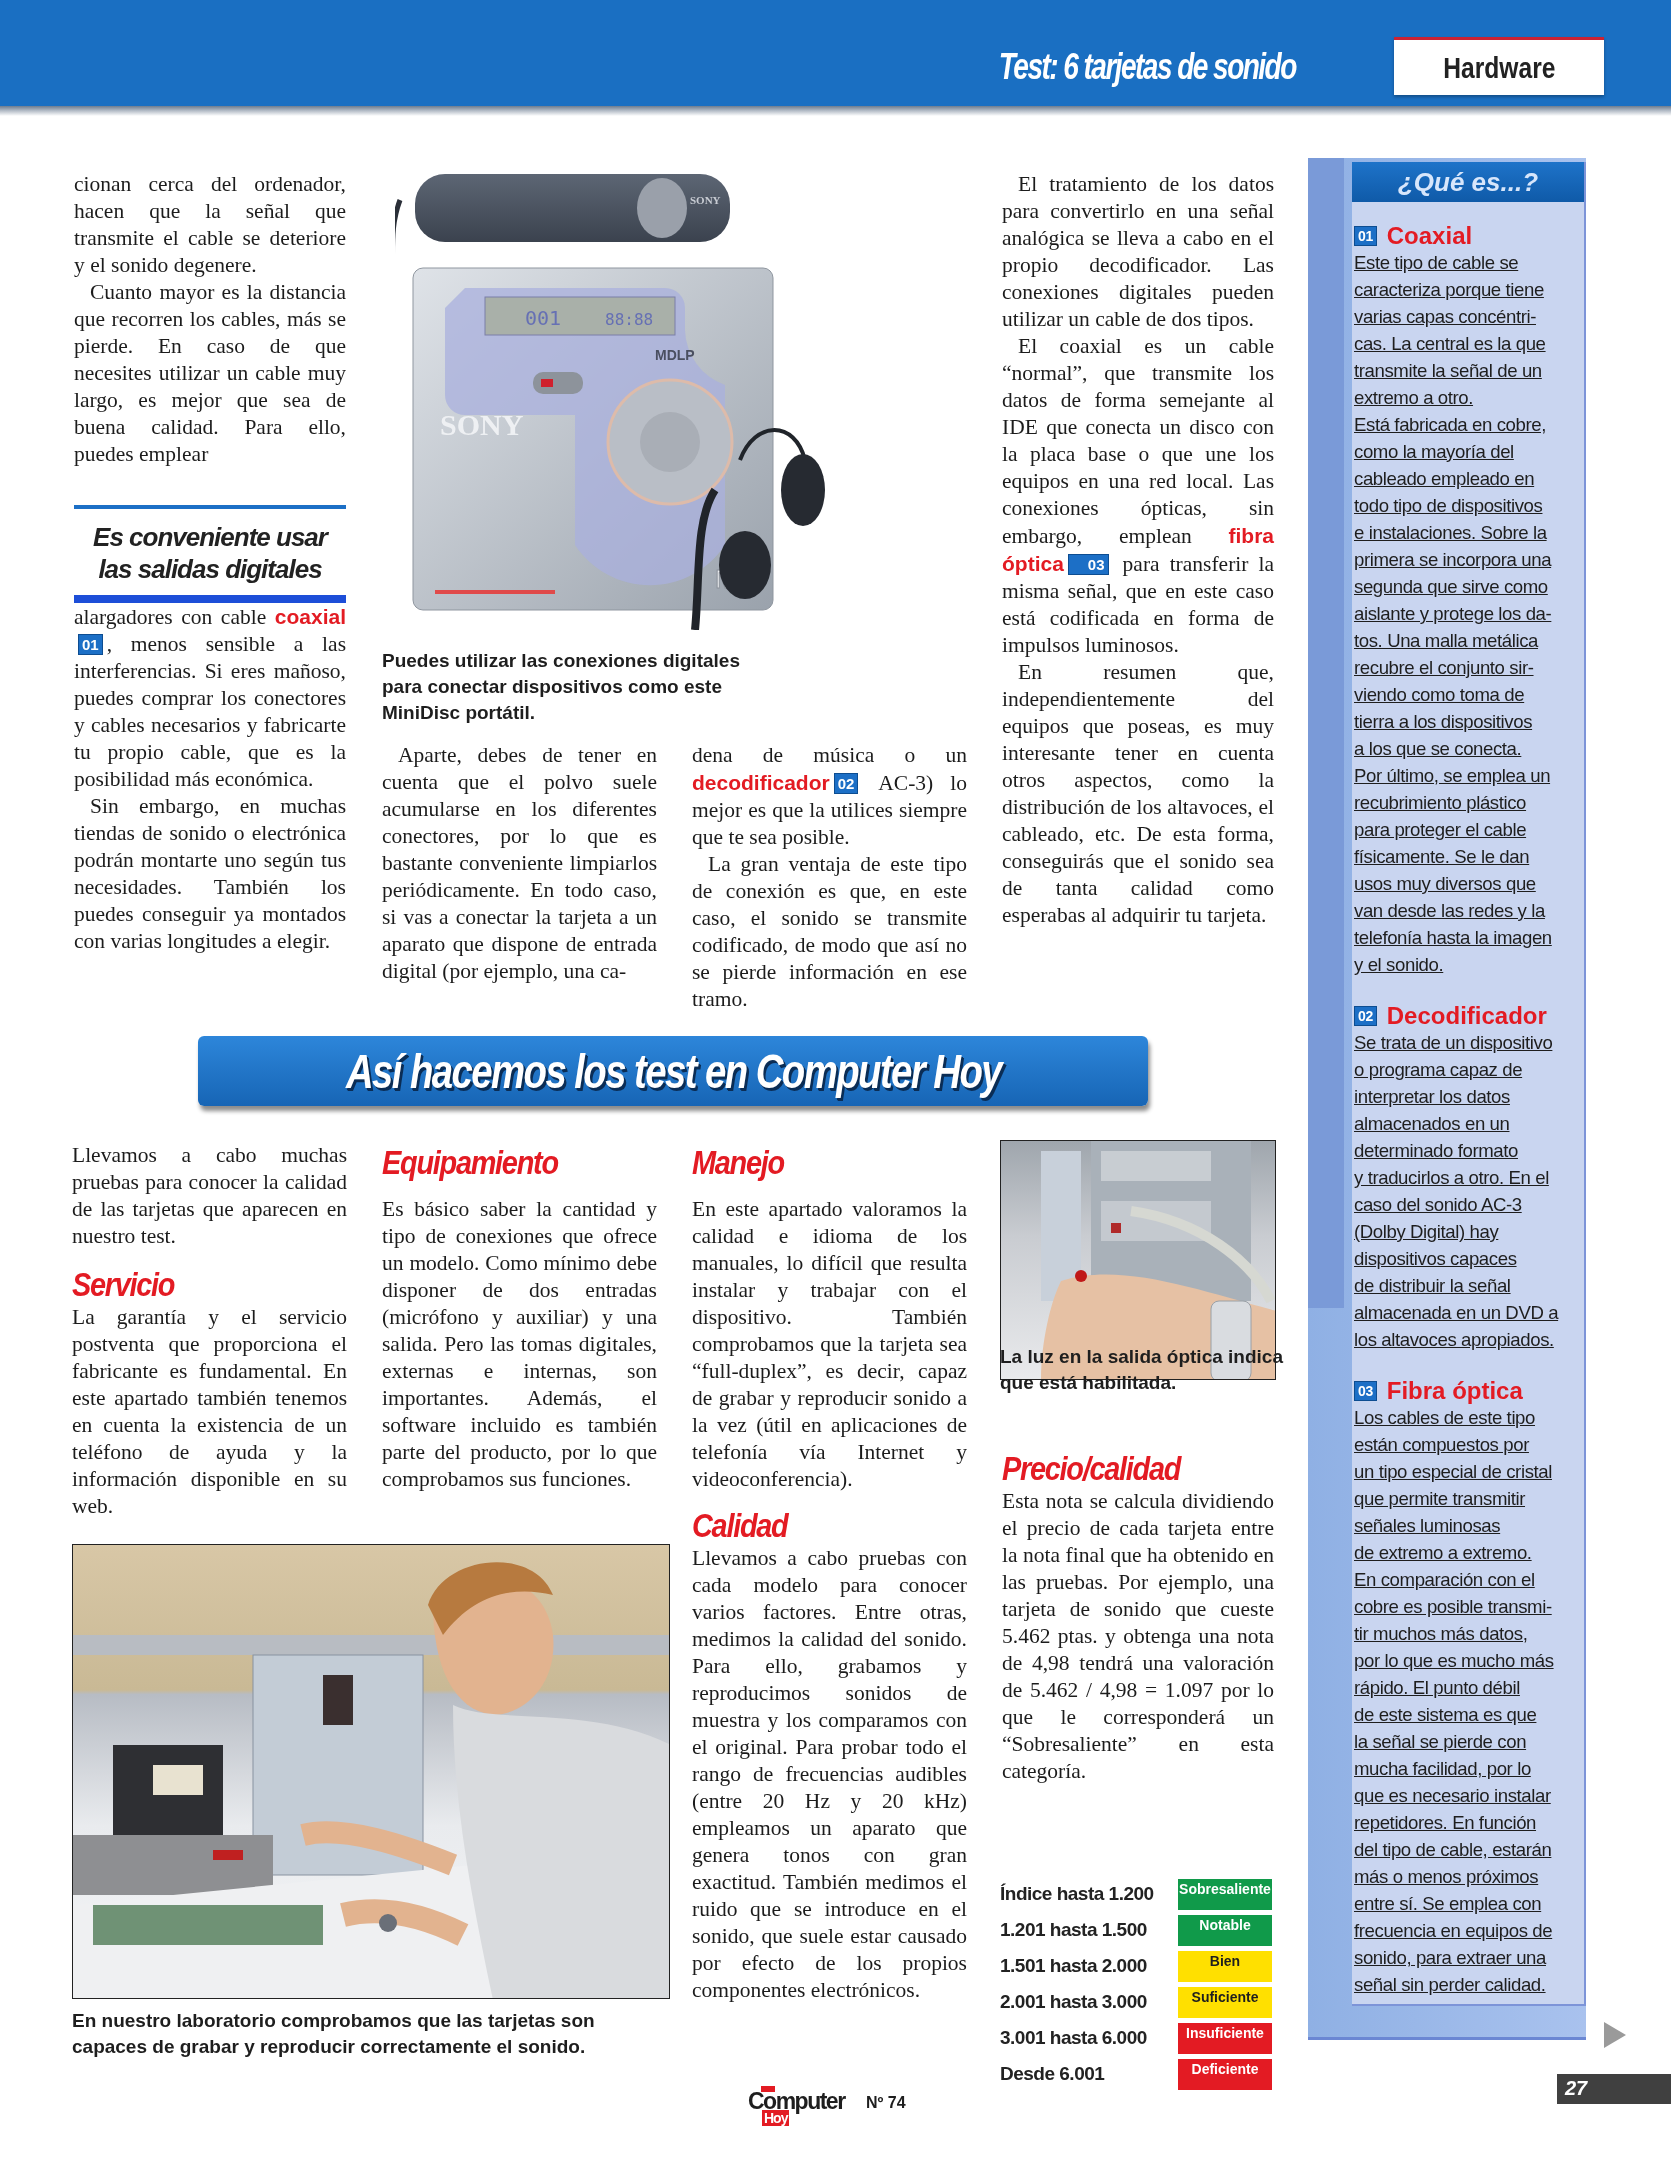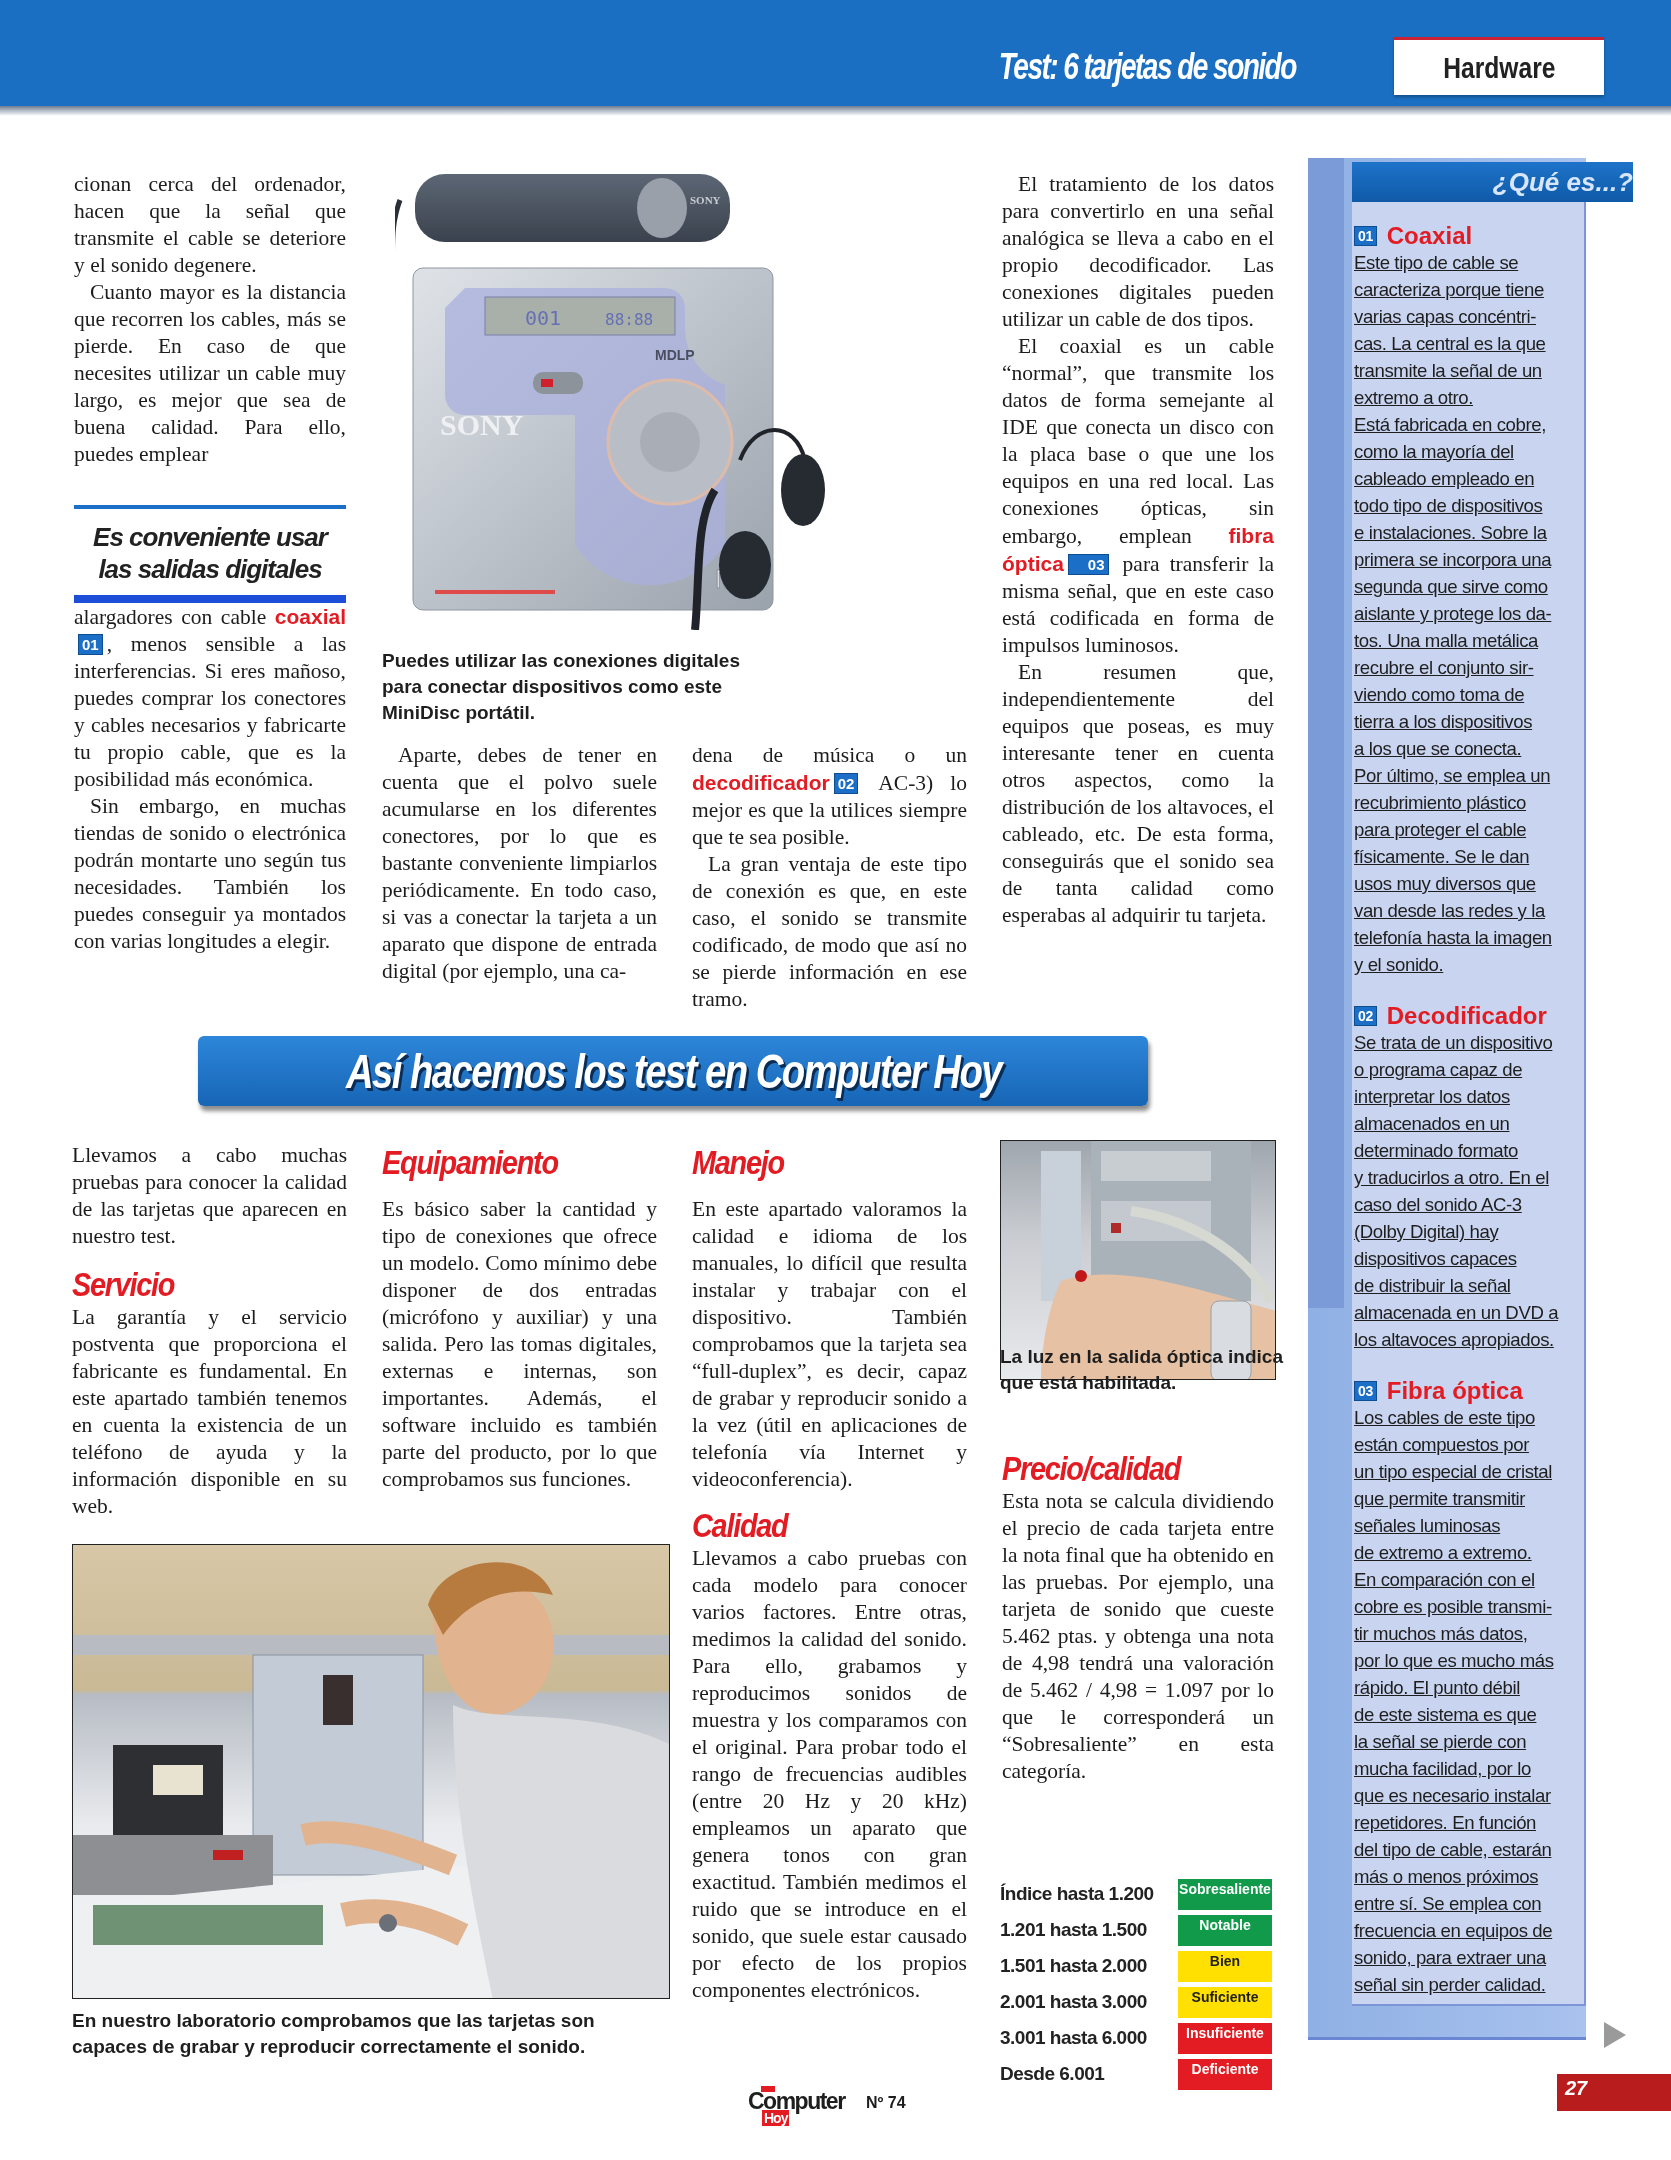--- a/index.html
+++ b/index.html
@@ -51,33 +51,33 @@
   .rating-row .range { font-family: "Liberation Sans", sans-serif; font-weight: 700; font-size: 19px; color: #222; letter-spacing: -0.5px; }
   .rating-row .badge { width: 94px; height: 31px; font-family: "Liberation Sans", sans-serif; font-weight: 700; font-size: 14px;
     text-align: center; line-height: 21px; }
 
   
   .side-outer { position: absolute; left: 1308px; top: 158px; width: 278px; height: 1882px; background: linear-gradient(90deg,#8fb0e4,#a9c2ee);
     border-bottom: 3px solid #6b87d3; }
   .side-outer .shade { position: absolute; left: 0; top: 0; width: 36px; height: 1150px; background: #7a9ad8; }
   .side-inner { position: absolute; left: 1352px; top: 162px; width: 234px; height: 1844px; background: #c9d5f0;
     border-right: 2px solid #7d94d8; border-bottom: 2px solid #7d94d8; }
-  .side-head { position: absolute; left: 1352px; top: 162px; width: 281px; height: 40px; background: linear-gradient(#1e73c9, #0f5aa8);
-    color: #d7e6fb; font-family: "Liberation Sans", sans-serif; font-style: italic; font-weight: 700; font-size: 26px; text-align: right; line-height: 40px; }
+  .side-head { position: absolute; left: 1352px; top: 162px; width: 232px; height: 40px; background: linear-gradient(#1e73c9, #0f5aa8);
+    color: #d7e6fb; font-family: "Liberation Sans", sans-serif; font-style: italic; font-weight: 700; font-size: 26px; text-align: center; line-height: 40px; }
   .side-body { position: absolute; left: 1354px; top: 220px; width: 226px; font-family: "Liberation Sans", sans-serif; font-size: 18.6px;
     line-height: 27px; color: #1e1e1e; letter-spacing: -0.4px; }
   .side-body .term { display: flex; align-items: center; margin-top: 2px; }
   .side-body .term .num { font-size: 14px; line-height: 18px; margin: 0 10px 0 0; }
   .side-body .term .kwt { color: #e31b23; font-weight: 700; font-size: 24px; letter-spacing: 0; }
   .side-body .blk { margin-bottom: 24px; }
   .side-body .txt { white-space: pre-line; text-decoration: underline; }
 
   .next-arrow { position: absolute; left: 1604px; top: 2022px; width: 0; height: 0; border-top: 13px solid transparent;
     border-bottom: 13px solid transparent; border-left: 22px solid #9a9a9a; }
-  .page-no { position: absolute; left: 1557px; top: 2074px; width: 114px; height: 37px; background: #b91c1c; color: #fff;
+  .page-no { position: absolute; left: 1557px; top: 2074px; width: 114px; height: 30px; background: #404040; color: #fff;
     font-family: "Liberation Sans", sans-serif; font-style: italic; font-weight: 700; font-size: 20px; line-height: 29px; padding-left: 8px; }
 
   .footer-logo { position: absolute; left: 748px; top: 2088px; font-family: "Liberation Sans", sans-serif; font-weight: 700; font-size: 23px;
     color: #1e1e1e; letter-spacing: -1.5px; }
   .footer-logo .hoy { position: absolute; left: 14px; top: 22px; background: #e31b23; color: #fff; font-size: 14px; padding: 0 2px; letter-spacing: -1px; }
   .footer-logo .red-o { position: absolute; left: 13px; top: -2px; width: 14px; height: 6px; background: #e31b23; }
   .footer-issue { position: absolute; left: 866px; top: 2094px; font-family: "Liberation Sans", sans-serif; font-weight: 700; font-size: 16px; color: #1e1e1e; }
 </style>
 </head>
 <body>

